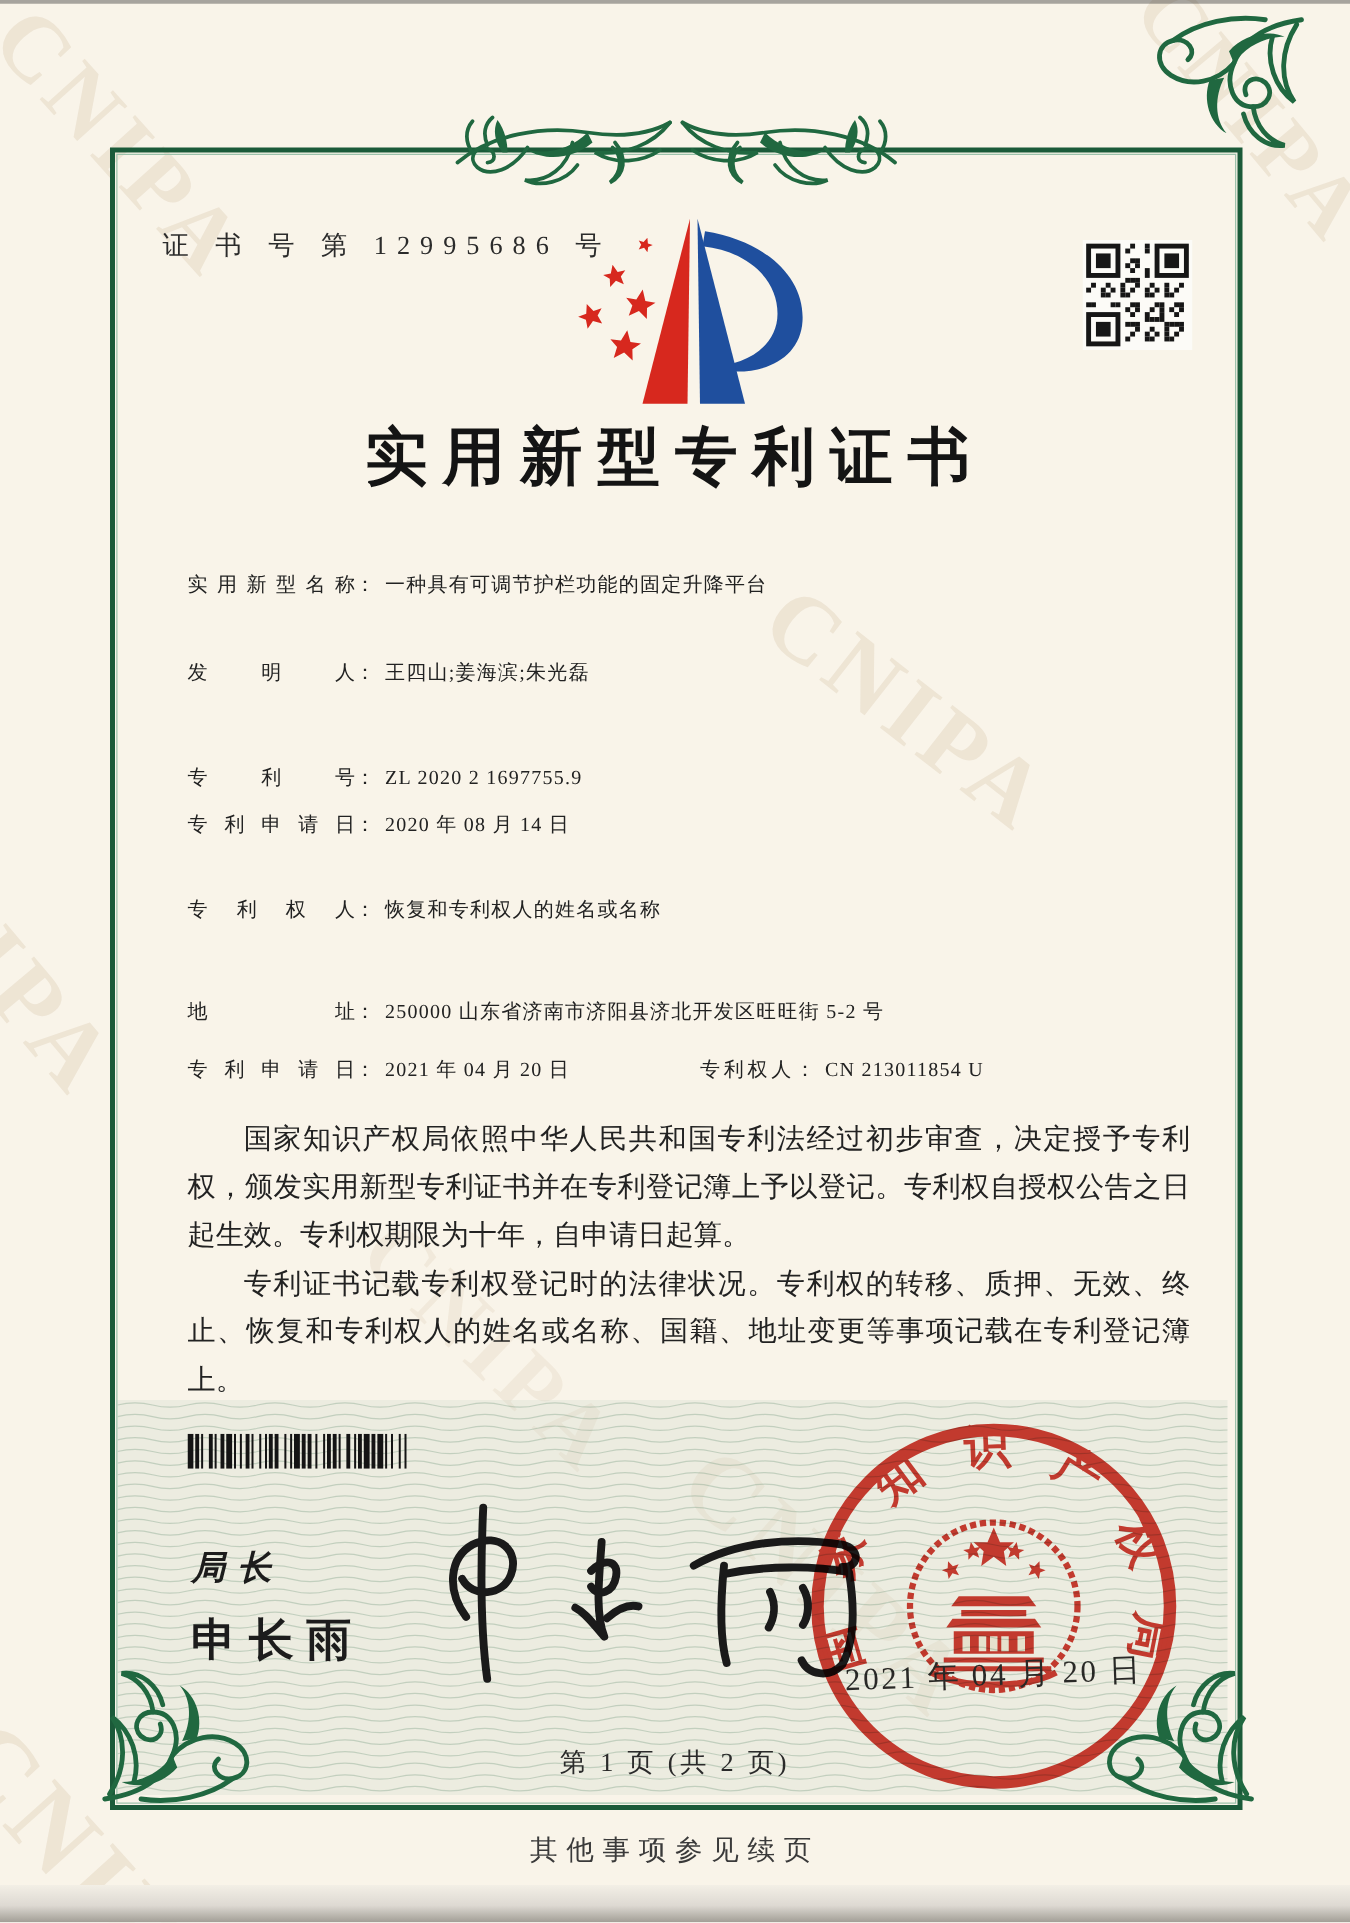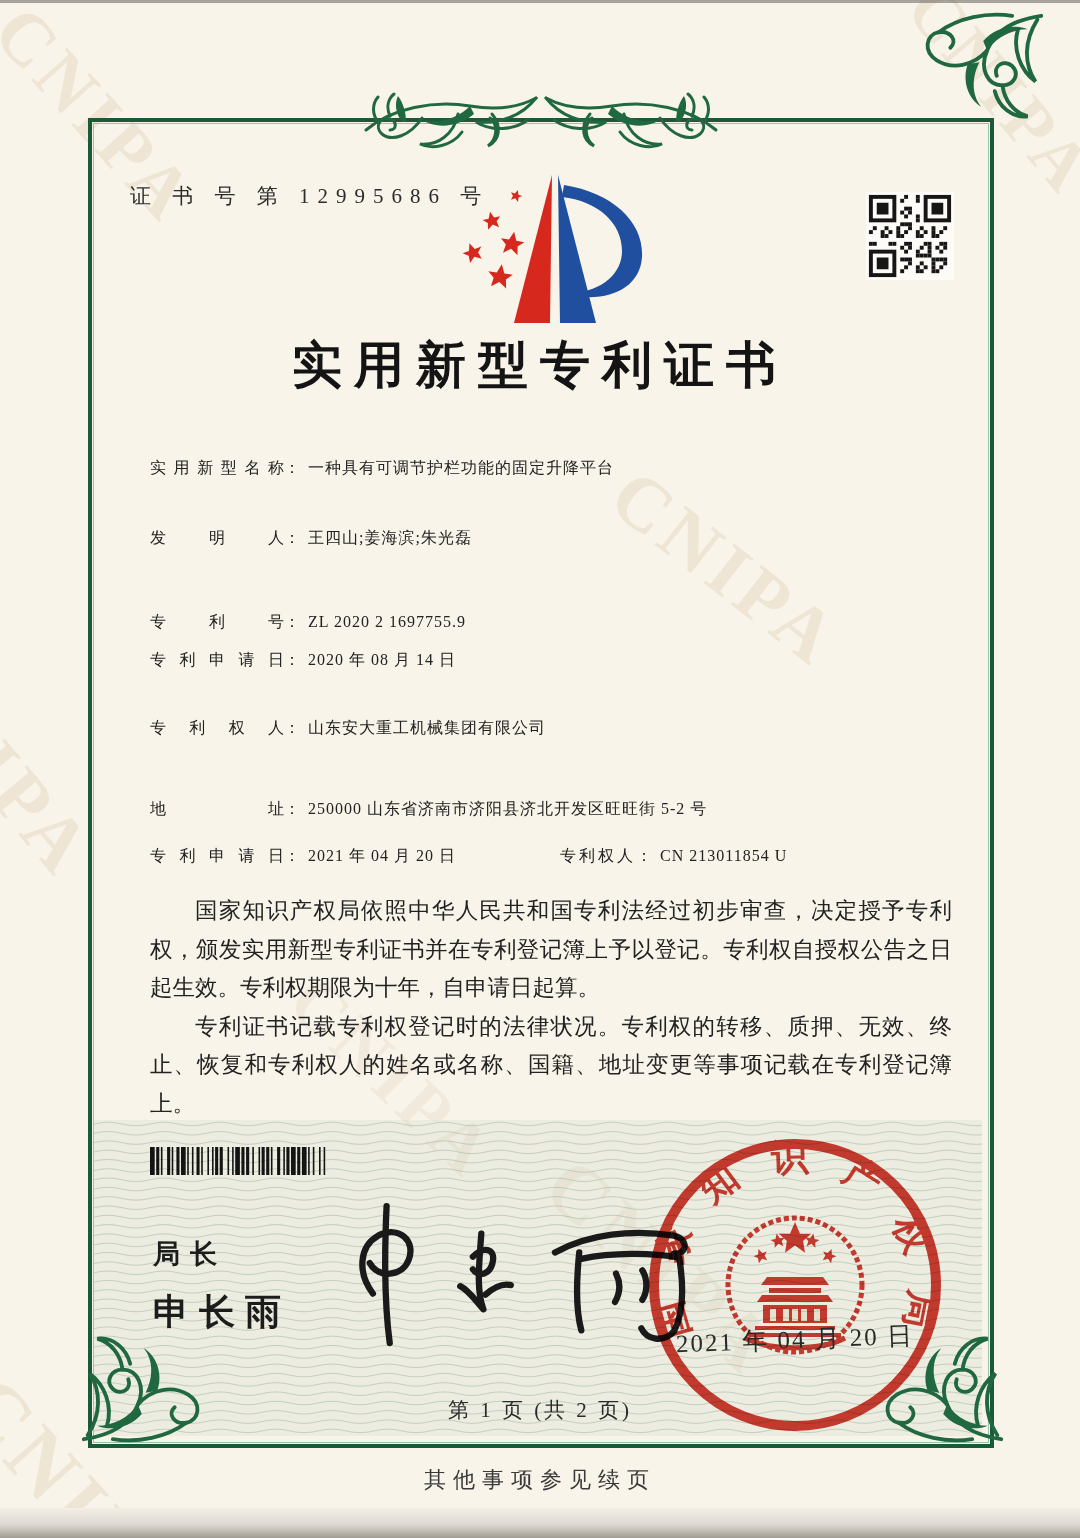--- a/index.html
+++ b/index.html
@@ -30,21 +30,21 @@
   .fcolon{display:inline-block;margin-right:8px;}
   .fvalue{letter-spacing:1px;}
   .grant2{position:absolute;left:410px;top:0;white-space:nowrap;}
   
   .bodytext{position:absolute;left:150px;top:892px;width:802px;font-size:22.5px;
     line-height:38.5px;color:#222;text-align:justify;}
   .bodytext p{margin:0;text-indent:2em;}
   
   .barcode{position:absolute;left:150px;top:1147px;width:286px;height:28px;}
   .signer-title{position:absolute;left:153px;top:1236px;font-family:"Liberation Sans","DejaVu Sans",sans-serif;
-    font-size:27px;font-weight:600;letter-spacing:10px;color:#1c1c1c;}
+    font-size:27px;font-weight:600;letter-spacing:10px;color:#1c1c1c;font-style:italic;}
   .signer-name{position:absolute;left:153px;top:1288px;font-family:"Liberation Sans","DejaVu Sans",sans-serif;
     font-size:36px;font-weight:600;letter-spacing:10px;color:#1c1c1c;}
   .signature{position:absolute;left:315px;top:1190px;width:400px;height:165px;}
   .seal{position:absolute;left:645px;top:1135px;width:300px;height:300px;mix-blend-mode:multiply;opacity:.93;}
   .pageno{position:absolute;left:0;width:1080px;top:1396px;text-align:center;
     font-size:21px;letter-spacing:3px;color:#2a2a2a;}
   .contnote{position:absolute;left:0;width:1080px;top:1465px;text-align:center;
     font-size:22px;letter-spacing:7px;color:#3a3a3a;}
   .orn{position:absolute;}
 </style>
@@ -276,21 +276,21 @@
   <div class="frow" style="top:528px;">
     <span class="flabel">发明人</span><span class="fcolon">：</span><span class="fvalue">王四山;姜海滨;朱光磊</span>
   </div>
   <div class="frow" style="top:612px;">
     <span class="flabel">专利号</span><span class="fcolon">：</span><span class="fvalue">ZL 2020 2 1697755.9</span>
   </div>
   <div class="frow" style="top:650px;">
     <span class="flabel">专利申请日</span><span class="fcolon">：</span><span class="fvalue">2020 年 08 月 14 日</span>
   </div>
   <div class="frow" style="top:718px;">
-    <span class="flabel">专利权人</span><span class="fcolon">：</span><span class="fvalue">山东安大重工机械集团有限公司</span>
+    <span class="flabel">专利权人</span><span class="fcolon">：</span><span class="fvalue">恢复和专利权人的姓名或名称</span>
   </div>
   <div class="frow" style="top:782px;margin-top:17px;">
     <span class="flabel">地址</span><span class="fcolon">：</span><span class="fvalue">250000  山东省济南市济阳县济北开发区旺旺街 5-2 号</span>
   </div>
   <div class="frow" style="top:846px;">
     <span class="flabel">专利申请日</span><span class="fcolon">：</span><span class="fvalue">2021 年 04 月 20 日</span>
     <span class="grant2">
       <span style="letter-spacing:3px;">专利权人</span><span class="fcolon">：</span><span class="fvalue">CN 213011854 U</span>
     </span>
   </div>

